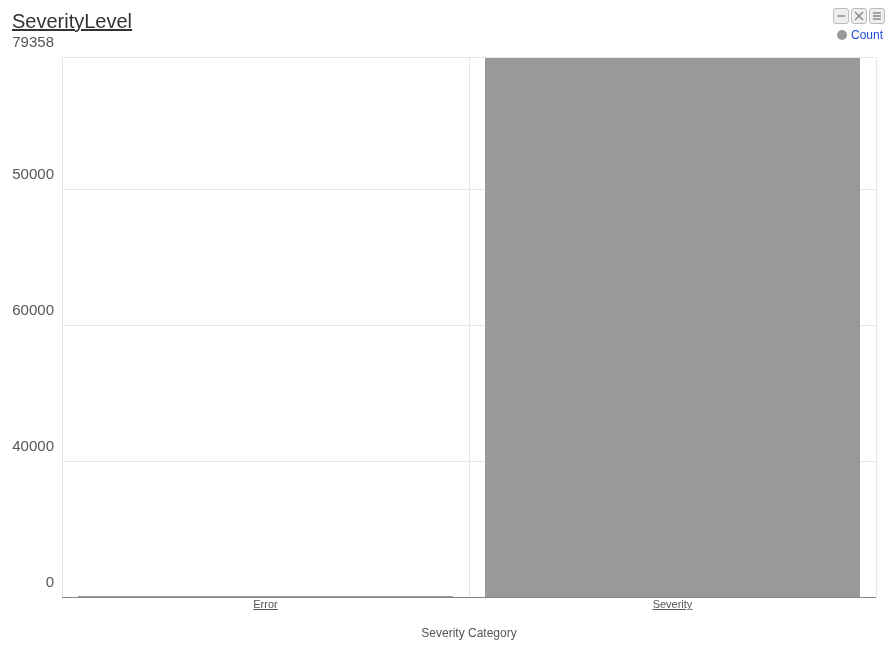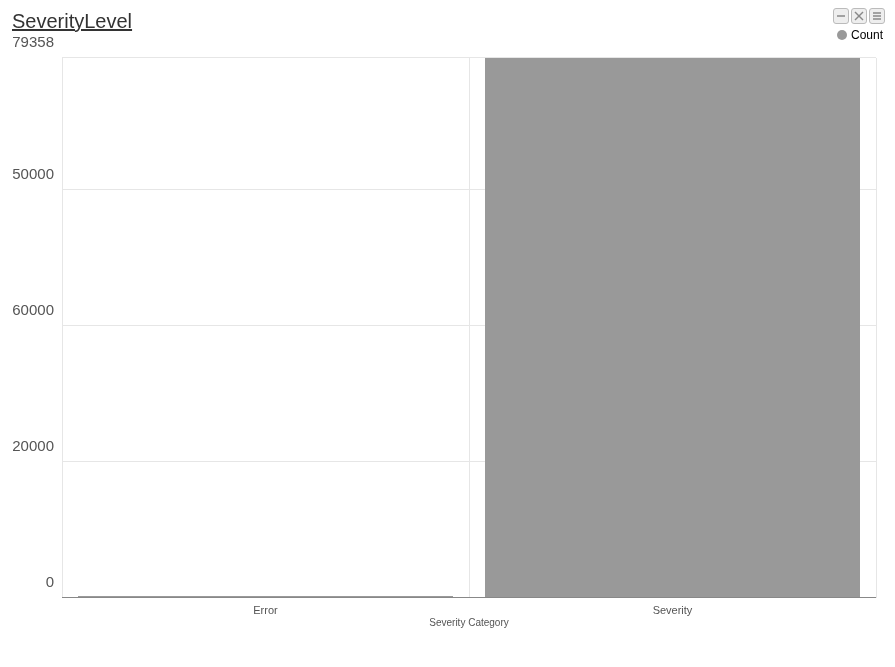--- a/index.html
+++ b/index.html
@@ -45,21 +45,21 @@
       stroke-width: 1.5;
     }
     .legend {
       position: absolute;
       top: 28px;
       right: 12px;
       display: flex;
       align-items: center;
       gap: 4px;
       font-size: 12px;
-      color: #000000;
+      color: #1d4ed8;
     }
     .legend-dot {
       width: 10px;
       height: 10px;
       border-radius: 50%;
       background: #999;
     }
     .plot-area {
       position: absolute;
       left: 62px;
@@ -93,33 +93,33 @@
       white-space: nowrap;
     }
     .bar {
       position: absolute;
       bottom: 0;
       background: #999;
     }
     .x-tick {
       position: absolute;
       top: 100%;
-      margin-top: 6px;
       transform: translateX(-50%);
       font-size: 11px;
       color: #555;
       white-space: nowrap;
+      text-decoration: underline;
     }
     .x-axis-label {
       position: absolute;
       top: 100%;
-      margin-top: 19px;
+      margin-top: 28px;
       left: 50%;
       transform: translateX(-50%);
-      font-size: 10px;
+      font-size: 12px;
       color: #555;
     }
     .baseline {
       position: absolute;
       left: 0;
       bottom: 0;
       width: 100%;
       height: 1px;
       background: #888;
     }
@@ -154,21 +154,21 @@
   <span class="legend-dot"></span>
   <span>Count</span>
 </div>
 
 <div class="plot-area">
 
   <div class="grid-line-h" style="bottom:0%"></div>
   <span class="y-tick" style="bottom:0%">0</span>
 
   <div class="grid-line-h" style="bottom:25.2%"></div>
-  <span class="y-tick" style="bottom:25.2%">20000</span>
+  <span class="y-tick" style="bottom:25.2%">40000</span>
 
   <div class="grid-line-h" style="bottom:50.4%"></div>
   <span class="y-tick" style="bottom:50.4%">60000</span>
 
   <div class="grid-line-h" style="bottom:75.6%"></div>
   <span class="y-tick" style="bottom:75.6%">50000</span>
 
   <div class="grid-line-h" style="bottom:100%"></div>
   <span class="y-tick" style="bottom:100%">79358</span>
 

